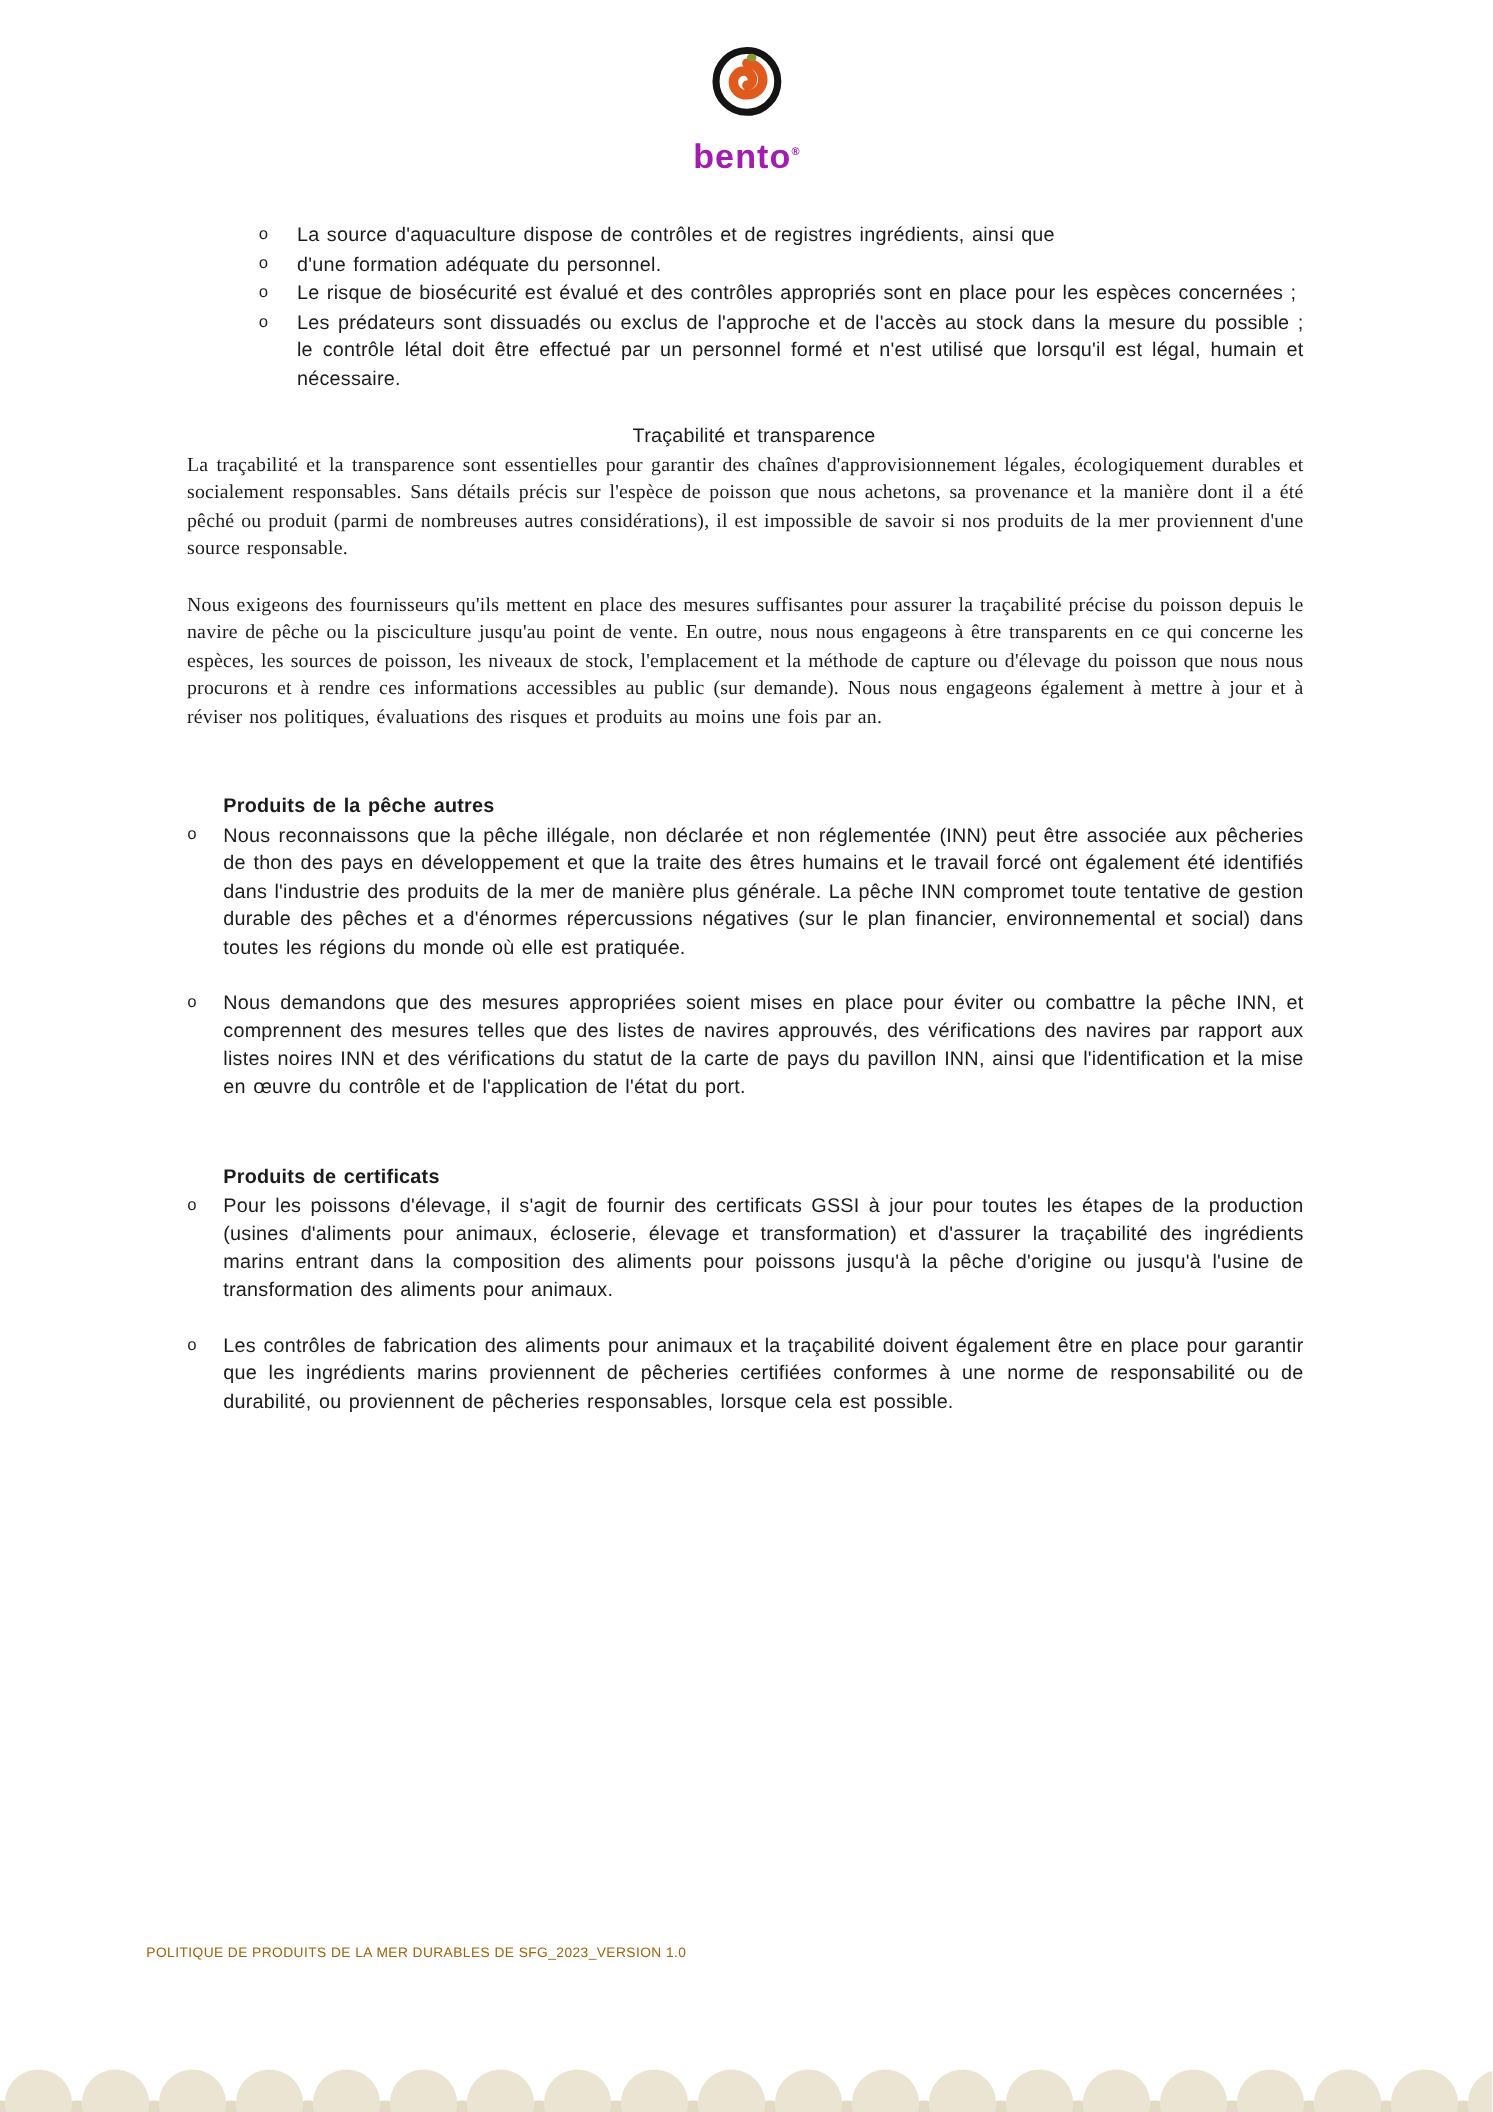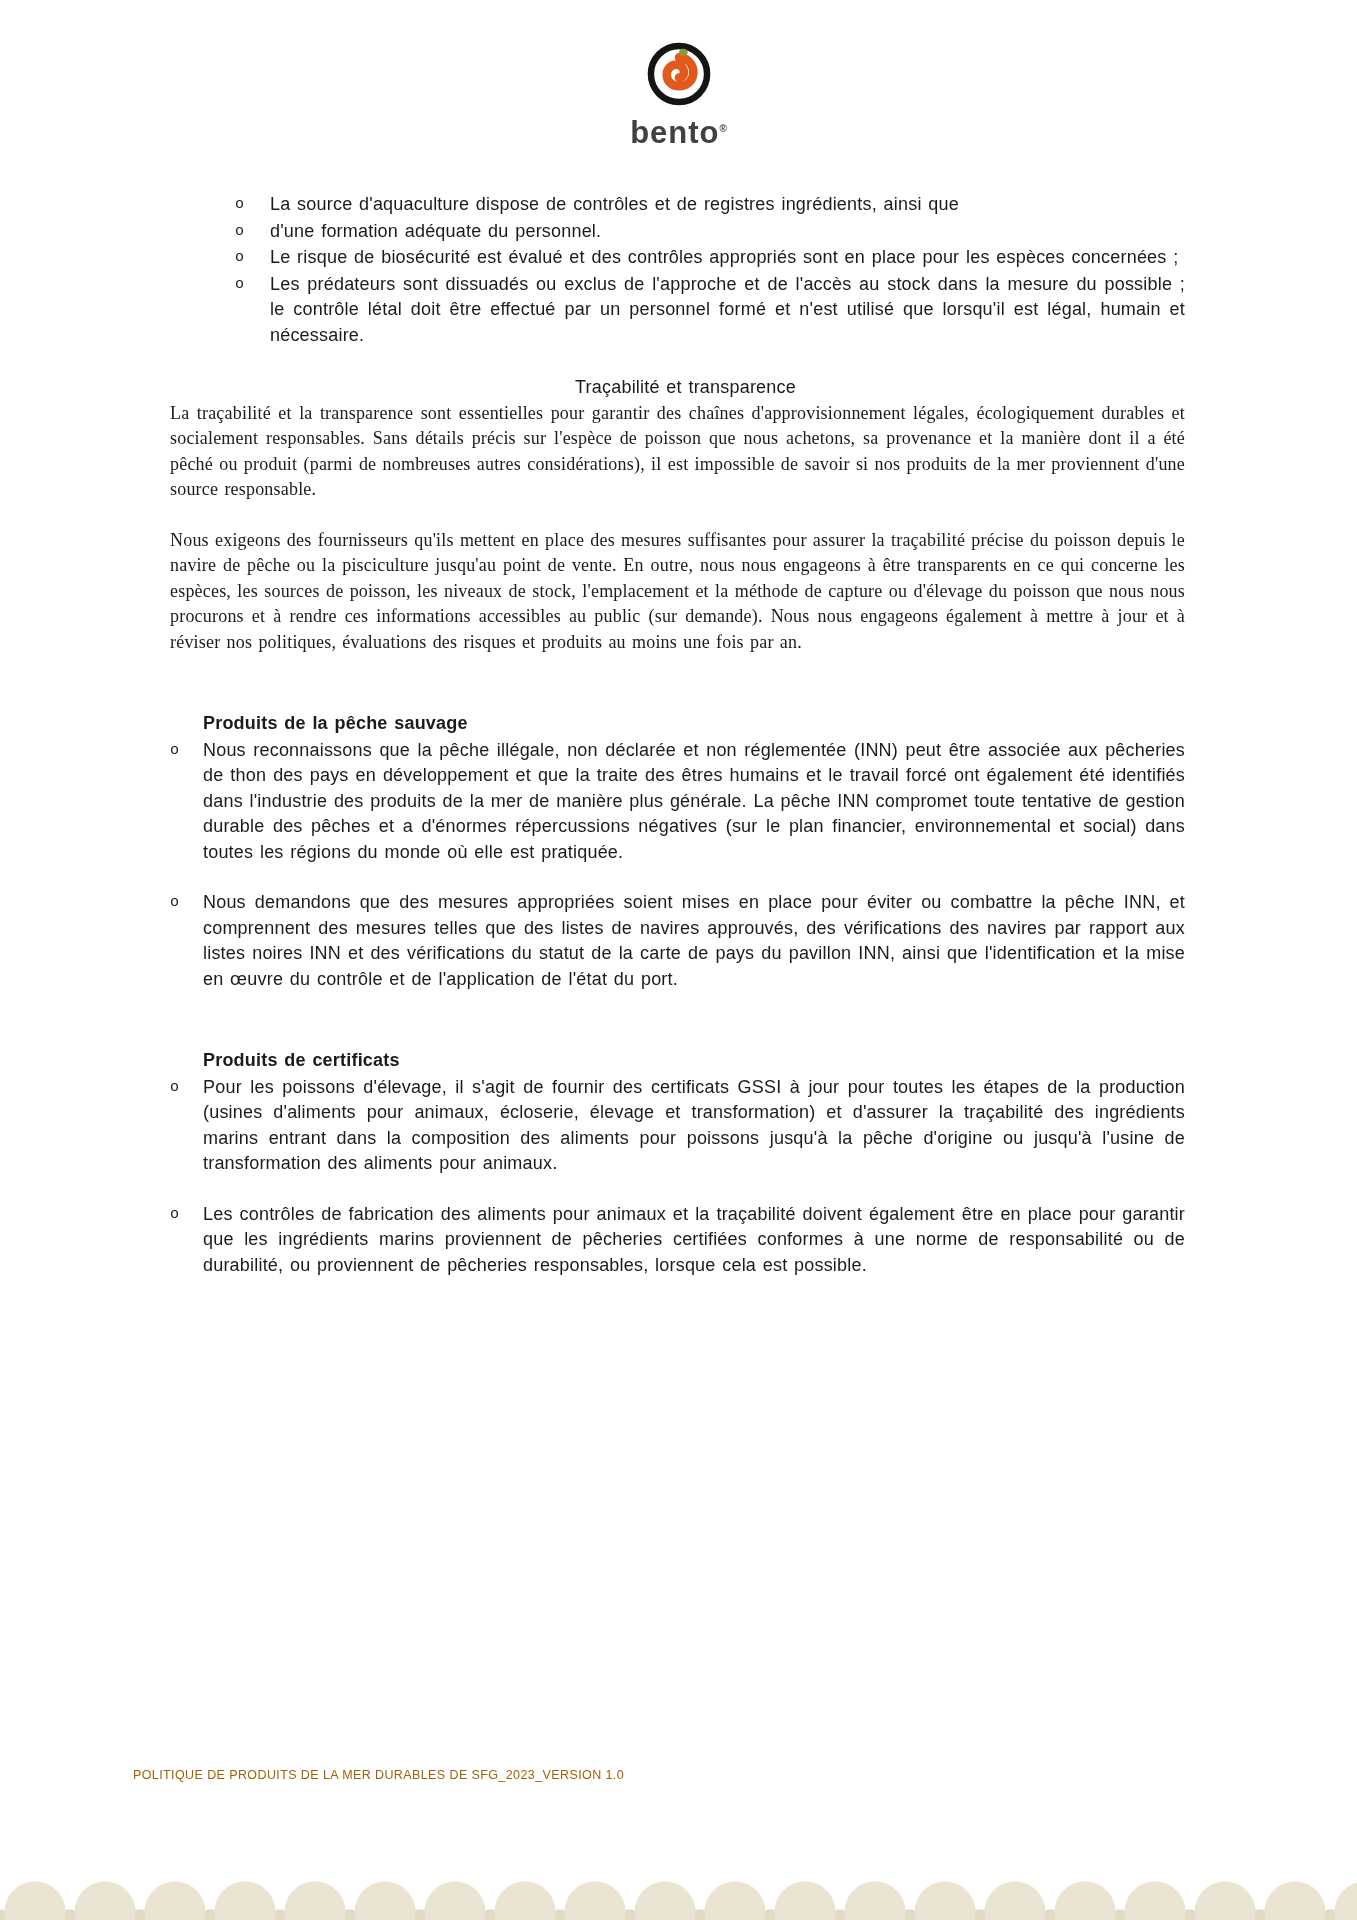--- a/index.html
+++ b/index.html
@@ -14,25 +14,25 @@
     font-size:18px;
     line-height:25.5px;
   }
   
   .logo-block{
     padding-top:38px;
     text-align:center;
   }
   .logo-block svg{display:block;margin:0 auto;}
   .brand{
-    margin-top:2px;
+    margin-top:12px;
     font-size:31px;
     font-weight:600;
     letter-spacing:1px;
-    color:#404040;
+    color:#a21caf;
     line-height:34px;
   }
   .reg{
     font-size:10px;
     vertical-align:super;
     letter-spacing:0;
   }
   
   .content{
     margin:42px 172px 0 170px; 
@@ -119,21 +119,21 @@
       <div class="li">
         <span class="marker">o</span>
         <span class="li-text">Les prédateurs sont dissuadés ou exclus de l'approche et de l'accès au stock dans la mesure du possible ; le contrôle létal doit être effectué par un personnel formé et n'est utilisé que lorsqu'il est légal, humain et nécessaire.</span>
       </div>
     </div>
 
     <h3 class="heading">Traçabilité et transparence</h3>
     <p class="para first">La traçabilité et la transparence sont essentielles pour garantir des chaînes d'approvisionnement légales, écologiquement durables et socialement responsables. Sans détails précis sur l'espèce de poisson que nous achetons, sa provenance et la manière dont il a été pêché ou produit (parmi de nombreuses autres considérations), il est impossible de savoir si nos produits de la mer proviennent d'une source responsable.</p>
     <p class="para">Nous exigeons des fournisseurs qu'ils mettent en place des mesures suffisantes pour assurer la traçabilité précise du poisson depuis le navire de pêche ou la pisciculture jusqu'au point de vente. En outre, nous nous engageons à être transparents en ce qui concerne les espèces, les sources de poisson, les niveaux de stock, l'emplacement et la méthode de capture ou d'élevage du poisson que nous nous procurons et à rendre ces informations accessibles au public (sur demande). Nous nous engageons également à mettre à jour et à réviser nos politiques, évaluations des risques et produits au moins une fois par an.</p>
 
-    <h4 class="subheading">Produits de la pêche sauvage</h4>
+    <h4 class="subheading">Produits de la pêche autres</h4>
     <div class="li obullet">
       <span class="marker narrow">o</span>
       <span class="li-text">Nous reconnaissons que la pêche illégale, non déclarée et non réglementée (INN) peut être associée aux pêcheries de thon des pays en développement et que la traite des êtres humains et le travail forcé ont également été identifiés dans l'industrie des produits de la mer de manière plus générale. La pêche INN compromet toute tentative de gestion durable des pêches et a d'énormes répercussions négatives (sur le plan financier, environnemental et social) dans toutes les régions du monde où elle est pratiquée.</span>
     </div>
     <div class="li obullet">
       <span class="marker narrow">o</span>
       <span class="li-text">Nous demandons que des mesures appropriées soient mises en place pour éviter ou combattre la pêche INN, et comprennent des mesures telles que des listes de navires approuvés, des vérifications des navires par rapport aux listes noires INN et des vérifications du statut de la carte de pays du pavillon INN, ainsi que l'identification et la mise en œuvre du contrôle et de l'application de l'état du port.</span>
     </div>
 
     <h4 class="subheading">Produits de certificats</h4>

